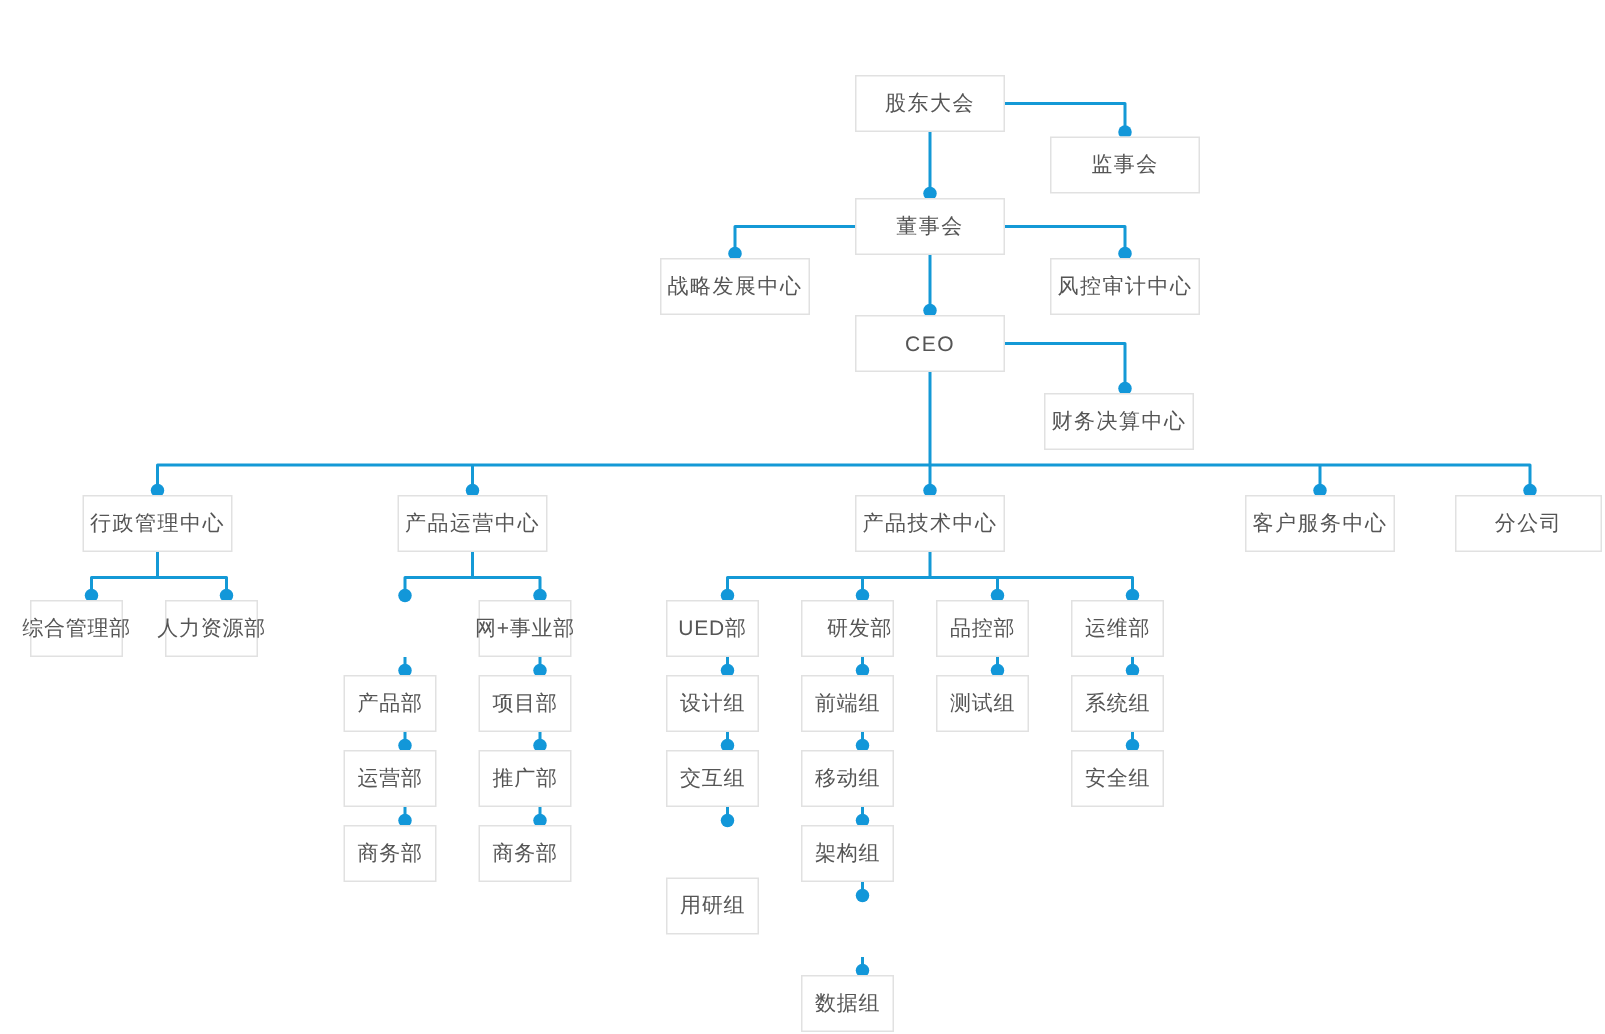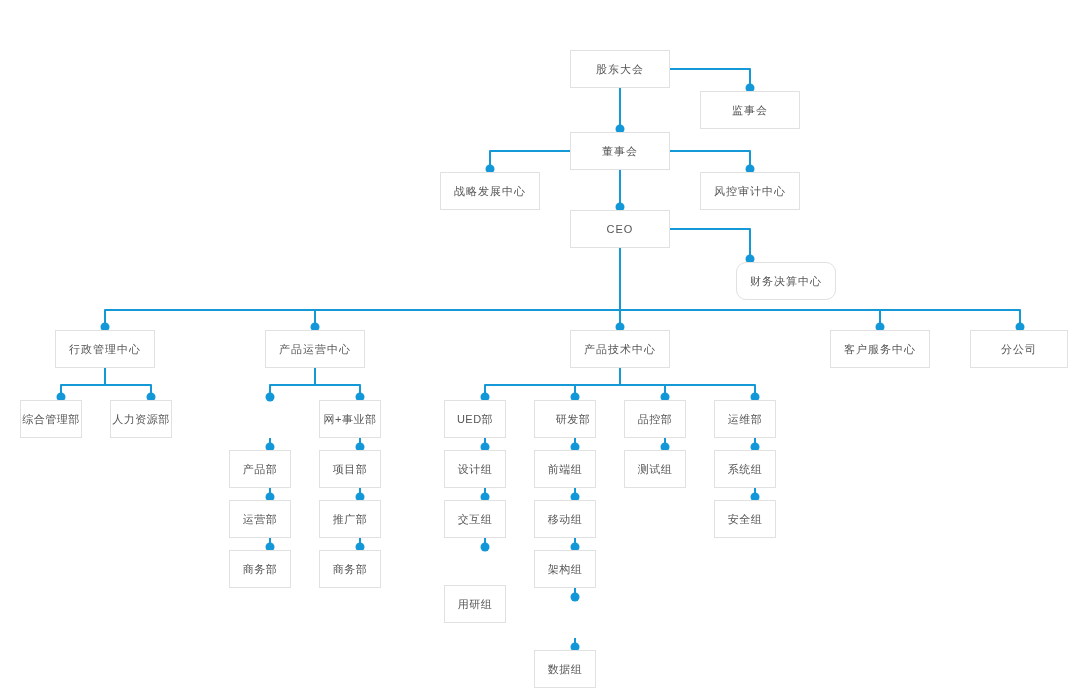--- a/index.html
+++ b/index.html
@@ -34,21 +34,21 @@
   }
   .node {
     position: absolute;
     height: 38px;
     box-sizing: border-box;
     background: var(--box-bg, #ffffff);
     border: 1px solid var(--box-border, #e1e1e1);
     display: flex;
     align-items: center;
     justify-content: center;
-    font-size: 11px;
+    font-size: 14px;
     color: var(--text, #555555);
     white-space: nowrap;
     letter-spacing: 1px;
   }
   .w100 { width: 100px; }
   .w98  { width: 98px; }
   .w82  { width: 62px; letter-spacing: 0.5px; }
 </style>
 </head>
 <body>
@@ -116,21 +116,21 @@
       <circle cx="575" cy="647" r="4.5"></circle>
     </g>
   </svg>
 
   <div class="node w100" style="left:570px; top:50px;">股东大会</div>
   <div class="node w100" style="left:700px; top:91px;">监事会</div>
   <div class="node w100" style="left:570px; top:132px;">董事会</div>
   <div class="node w100" style="left:440px; top:172px;">战略发展中心</div>
   <div class="node w100" style="left:700px; top:172px;">风控审计中心</div>
   <div class="node w100" style="left:570px; top:210px;">CEO</div>
-  <div class="node w100" style="left:736px; top:262px;border-radius:10px;">财务决算中心</div>
+  <div class="node w100" style="left:696px; top:262px;">财务决算中心</div>
 
   <div class="node w100" style="left:55px;  top:330px;">行政管理中心</div>
   <div class="node w100" style="left:265px; top:330px;">产品运营中心</div>
   <div class="node w100" style="left:570px; top:330px;">产品技术中心</div>
   <div class="node w100" style="left:830px; top:330px;">客户服务中心</div>
   <div class="node w98" style="left:970px; top:330px;">分公司</div>
 
   <div class="node w82" style="left:20px;  top:400px;">综合管理部</div>
   <div class="node w82" style="left:110px; top:400px;">人力资源部</div>
   <div class="node w82" style="left:319px; top:400px;">网+事业部</div>

